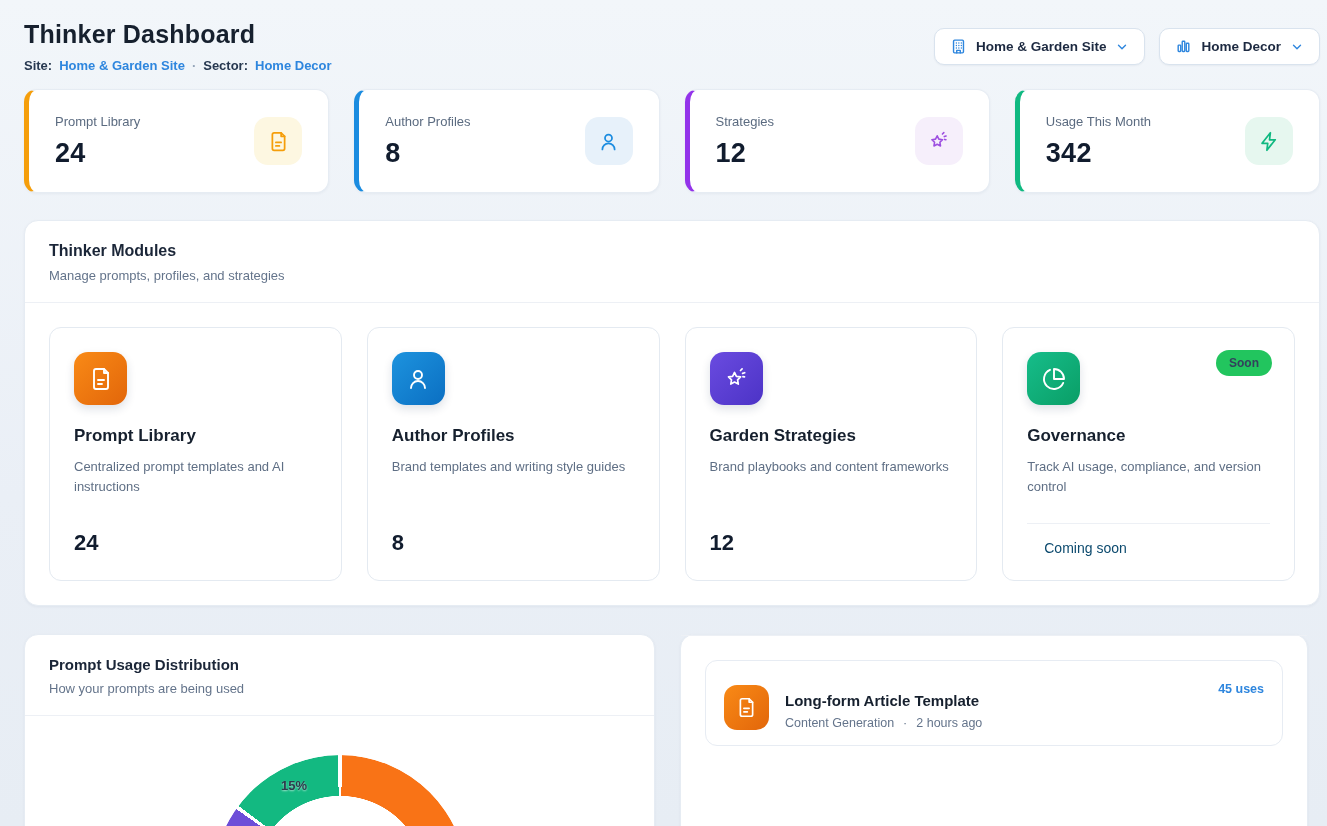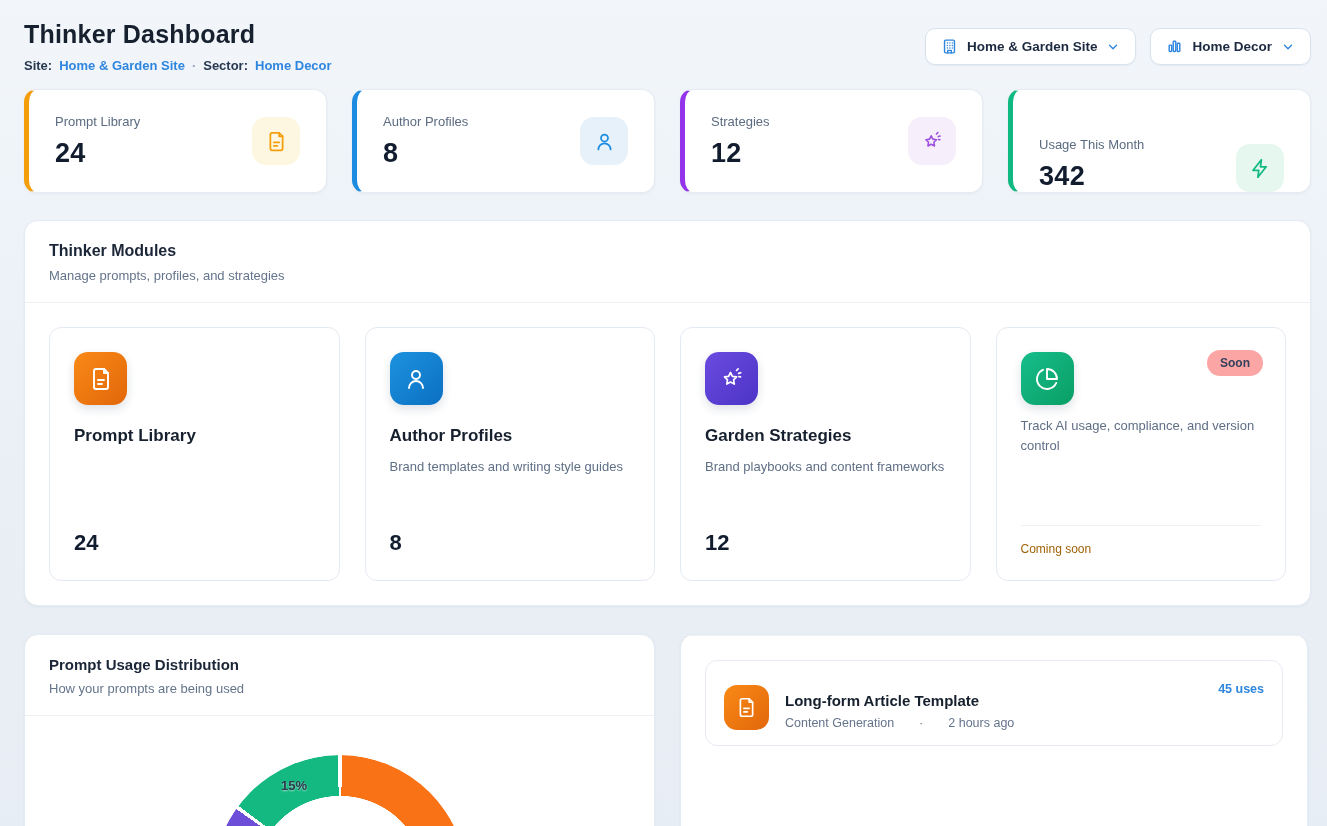--- a/index.html
+++ b/index.html
@@ -1,20 +1,20 @@
 <!DOCTYPE html>
 <html><head>
 <meta charset="utf-8">
 <style>
   * { box-sizing: border-box; margin: 0; padding: 0; }
   html,body { background:#e9eef5; }
   body { font-family:"Liberation Sans", sans-serif; color:#1c2940; }
   .page { position:relative; width:1327px; height:826px; overflow:hidden;
           background:linear-gradient(180deg,#f2f6fa 0%, #eaeff6 60%, #e7edf4 100%);
-          padding:20px 16px 0 24px; }
+          padding:20px 7px 0 24px; }
 
   
   .header { display:flex; justify-content:space-between; align-items:flex-start; margin-bottom:16px; }
   .page-title { font-size:25px; font-weight:800; letter-spacing:.2px; color:#16202e; margin-bottom:9px; }
   .meta { font-size:13px; font-weight:700; color:#273850; display:flex; gap:7px; align-items:center; }
   .meta a { color:#2e86de; text-decoration:none; cursor:pointer; }
   .meta .dot { color:#93a3b8; font-weight:700; }
   .selectors { display:flex; gap:14px; margin-top:8px; }
   .btn { display:inline-flex; align-items:center; gap:9px; height:37px; padding:0 15px;
          background:#fff; border:1px solid #d9e3ee; border-radius:10px; cursor:pointer;
@@ -32,21 +32,21 @@
   .hr { border-top:1px solid #edf0f5; }
 
   
   .stats { display:flex; gap:25px; margin-bottom:27px; }
   .stat-card { flex:1; height:104px; background:#fff; border:1px solid #e6ecf3; border-radius:13px;
                box-shadow:0 1px 3px rgba(20,45,80,.05); display:flex; align-items:center;
                justify-content:space-between; padding:0 26px; border-left-width:5px; border-left-style:solid; }
   .stat-card.c-orange { border-left-color:#f59e0b; }
   .stat-card.c-blue   { border-left-color:#1b8ce0; }
   .stat-card.c-purple { border-left-color:#9333ea; }
-  .stat-card.c-green  { border-left-color:#10b981;align-items:flex-end; }
+  .stat-card.c-green  { border-left-color:#10b981; }
   .stat-label { font-size:13px; color:#5b6b80; margin-bottom:9px; }
   .stat-value { font-size:27px; font-weight:800; color:#111c2e; letter-spacing:.3px; }
   .stat-ic { width:48px; height:48px; border-radius:14px; display:flex; align-items:center; justify-content:center; }
   .stat-ic.t-orange { background:#fdf7e1; color:#f59e0b; }
   .stat-ic.t-blue   { background:#e7f1fa; color:#1b8ce0; }
   .stat-ic.t-purple { background:#f6effb; color:#9d4fe0; }
   .stat-ic.t-green  { background:#e6f7ef; color:#10b981; }
 
   
   .modules { margin-bottom:28px; }
@@ -55,44 +55,44 @@
               padding:24px; height:254px; display:flex; flex-direction:column; cursor:pointer; }
   .tile { width:53px; height:53px; border-radius:14px; display:flex; align-items:center;
           justify-content:center; color:#fff; box-shadow:0 4px 10px rgba(20,45,80,.14); }
   .tile.g-orange { background:linear-gradient(135deg,#f98a16,#e2660a); }
   .tile.g-blue   { background:linear-gradient(135deg,#1d93de,#0b6fc2); }
   .tile.g-purple { background:linear-gradient(135deg,#6a4be0,#4c33c6); }
   .tile.g-green  { background:linear-gradient(135deg,#16bd8a,#0a9e66); }
   .mod-title { font-size:17px; font-weight:800; color:#16202e; margin-top:21px; }
   .mod-desc { font-size:13px; color:#5f6f85; line-height:1.55; margin-top:11px; }
   .mod-count { font-size:22px; font-weight:800; color:#111c2e; margin-top:auto; }
-  .soon-badge { position:absolute; top:22px; right:22px; background:#fca5a5; color:#33415c;
+  .soon-badge { position:absolute; top:22px; right:22px; background:#22c55e; color:#33415c;
                 font-size:12px; font-weight:700; padding:6px 13px; border-radius:999px; }
   .mod-footer { margin-top:auto; }
   .mod-footer .hr { margin-bottom:16px; }
-  .coming { font-size:12px; color:#a16207; }
+  .coming { font-size:14px; color:#0c4a6e;margin-left:17px; }
 
   
   .bottom { display:grid; grid-template-columns:631px 628px; gap:25px; }
   .bottom .panel { height:430px; }
   .chart-wrap { position:relative; height:330px; overflow:hidden; }
   .donut { position:absolute; left:188px; top:39px; width:254px; height:254px; border-radius:50%;
            -webkit-mask:radial-gradient(circle closest-side, transparent 0 67.6%, #000 68%);
            mask:radial-gradient(circle closest-side, transparent 0 67.6%, #000 68%); }
   .donut-label { position:absolute; left:269px; top:69px; transform:translate(-50%,-50%);
                  font-size:13px; font-weight:800; color:#2f3a4d; text-shadow:0 1px 2px rgba(255,255,255,.6);text-align:center; }
 
   
   .prompt-item { margin:24px; border:1px solid #e7ecf3; border-radius:12px; background:#fff;
                  padding:15px 18px; display:flex; align-items:flex-end; gap:16px; height:86px; cursor:pointer; }
   .prompt-ic { width:45px; height:45px; border-radius:13px; flex:0 0 45px; display:flex; align-items:center;
                justify-content:center; color:#fff; background:linear-gradient(135deg,#f98a16,#e2660a); }
   .prompt-info { flex:1; min-width:0; }
   .prompt-title { font-size:15px; font-weight:800; color:#16202e; }
-  .prompt-meta { font-size:12.5px; color:#64748b; margin-top:7px; display:flex; gap:25px; align-items:center; }
+  .prompt-meta { font-size:12.5px; color:#64748b; margin-top:7px; display:flex; gap:9px; align-items:center; }
   .prompt-uses { font-size:12.5px; font-weight:800; color:#2e86de; align-self:flex-start; margin-top:6px; }
 </style>
 </head>
 <body>
 
 <div class="page">
 
   <div class="header">
     <div>
       <div class="page-title">Thinker Dashboard</div>
@@ -199,20 +199,21 @@
 
       <div class="mod-card">
         <div class="tile g-orange">
           <svg width="24" height="24" viewBox="0 0 24 24" fill="none" stroke="currentColor" stroke-width="1.9" stroke-linecap="round" stroke-linejoin="round">
               <path d="M15 2H7a2 2 0 0 0-2 2v16a2 2 0 0 0 2 2h10a2 2 0 0 0 2-2V6z"></path>
               <path d="M15 2v4h4"></path>
               <path d="M9 13h6M9 17h4"></path>
             </svg>
         </div>
         <div class="mod-title">Prompt Library</div>
+        <div class="mod-desc">Centralized prompt templates and AI instructions</div>
         <div class="mod-count">24</div>
       </div>
 
       <div class="mod-card">
         <div class="tile g-blue">
           <svg width="24" height="24" viewBox="0 0 24 24" fill="none" stroke="currentColor" stroke-width="1.9" stroke-linecap="round" stroke-linejoin="round">
               <circle cx="12" cy="8" r="4"></circle>
               <path d="M19 21a7 7 0 0 0-14 0"></path>
             </svg>
         </div>
@@ -234,20 +235,21 @@
       </div>
 
       <div class="mod-card">
         <span class="soon-badge">Soon</span>
         <div class="tile g-green">
           <svg width="24" height="24" viewBox="0 0 24 24" fill="none" stroke="currentColor" stroke-width="1.9" stroke-linecap="round" stroke-linejoin="round">
               <path d="M21.2 15.9A10 10 0 1 1 8 2.8"></path>
               <path d="M22 12A10 10 0 0 0 12 2v10z"></path>
             </svg>
         </div>
+        <div class="mod-title">Governance</div>
         <div class="mod-desc">Track AI usage, compliance, and version control</div>
         <div class="mod-footer">
           <div class="hr"></div>
           <div class="coming">Coming soon</div>
         </div>
       </div>
 
     </div>
   </div>
 

